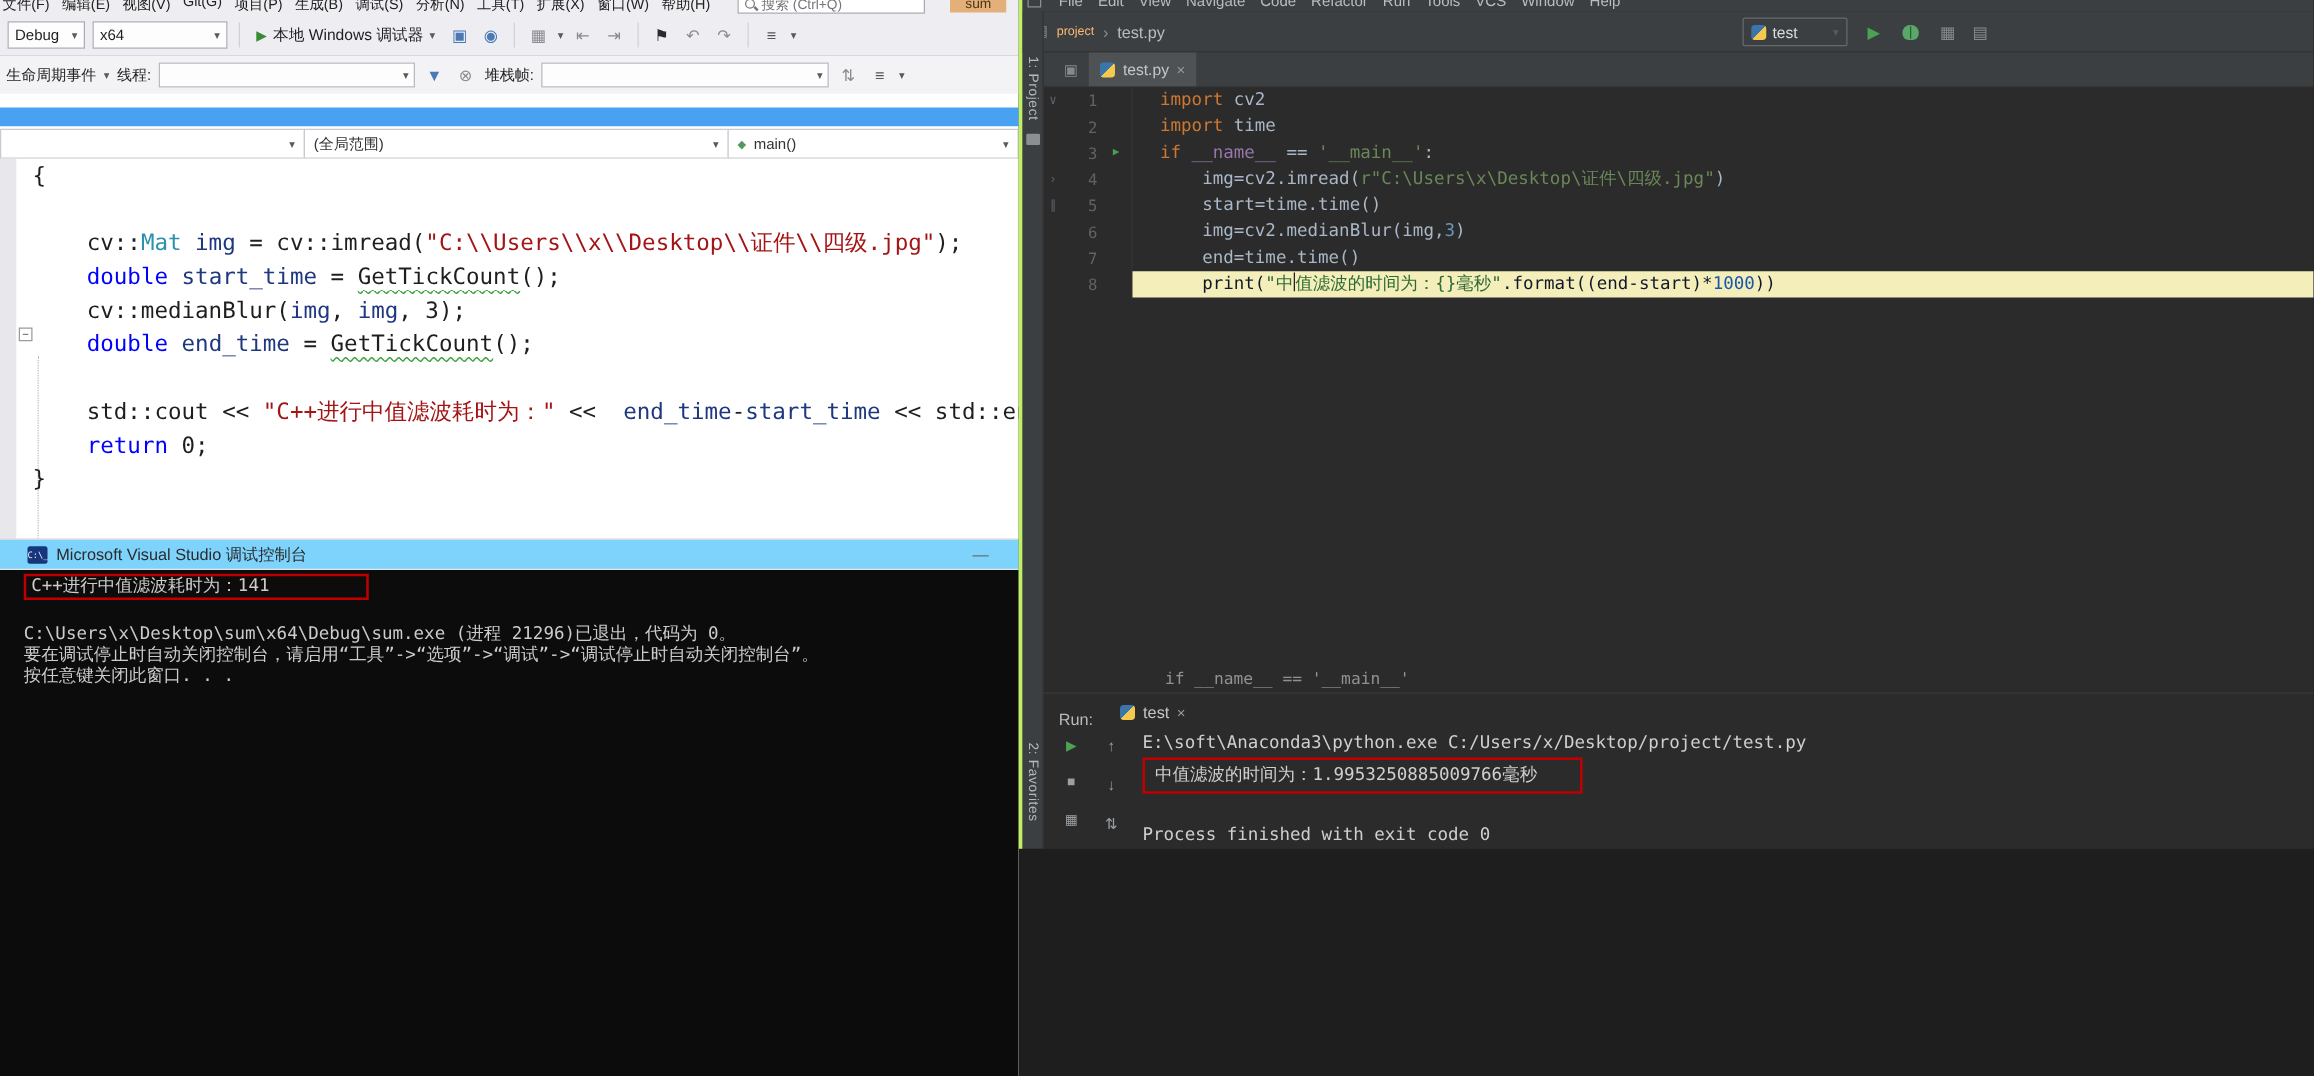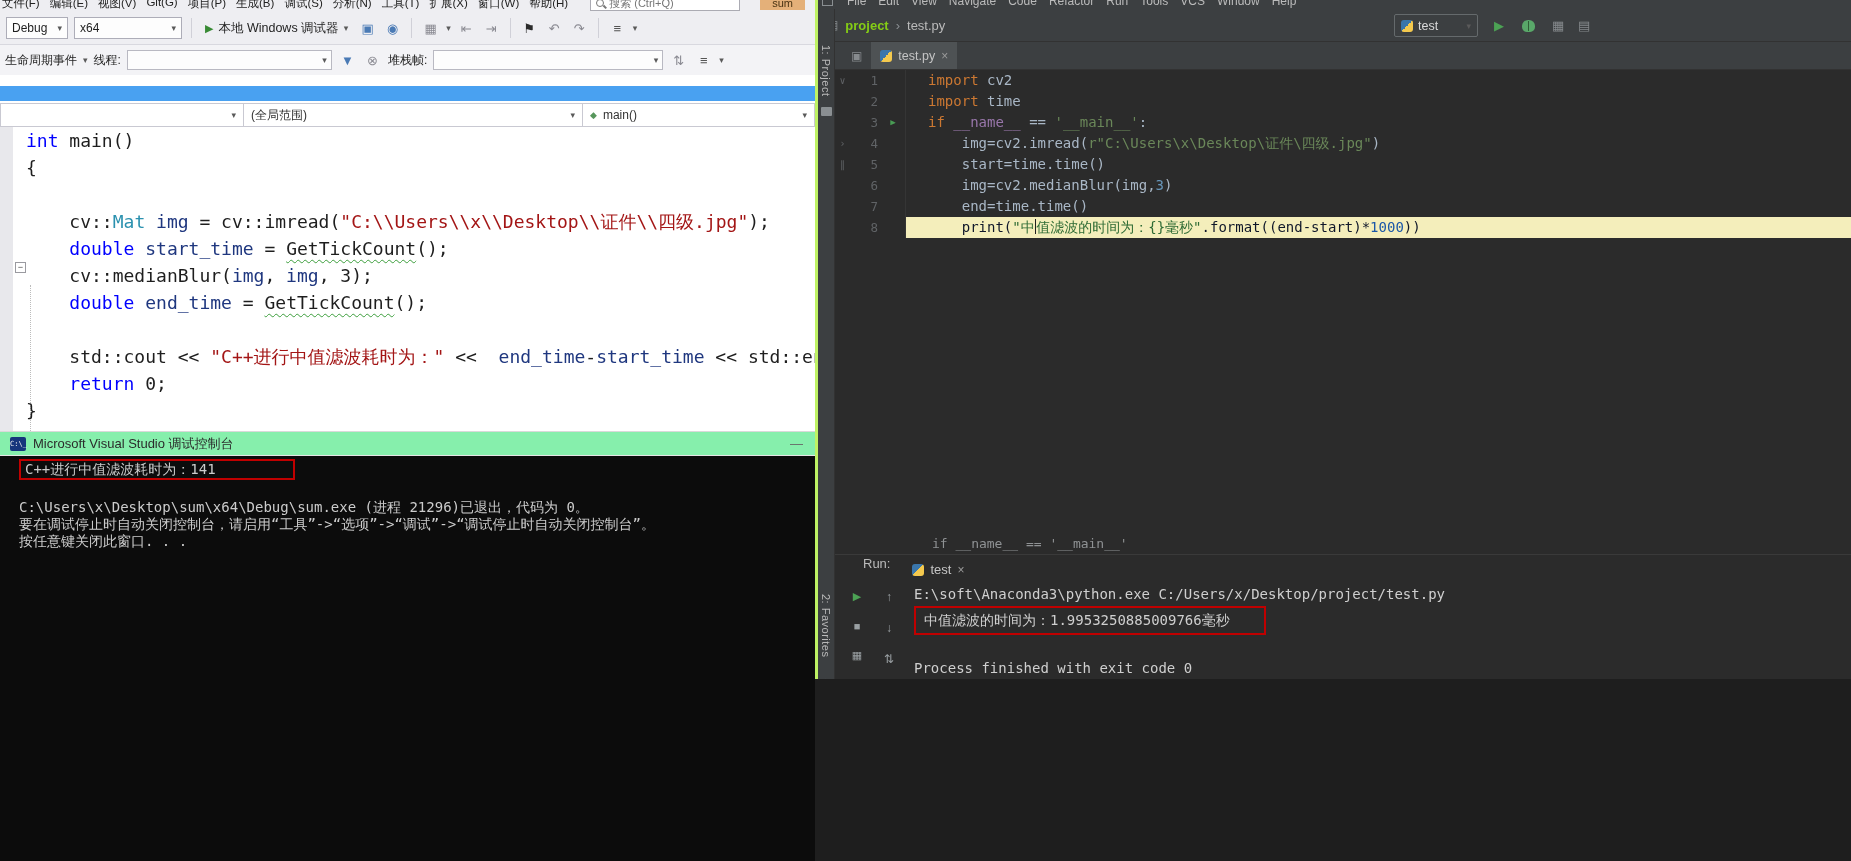--- a/index.html
+++ b/index.html
@@ -45,37 +45,37 @@
 .vs-guide{position:absolute;left:30px;top:158px;height:246px;border-left:1px dotted #bcbcbc}
 #vs-code{position:relative;padding-left:26px;font-family:"DejaVu Sans Mono",monospace;font-size:18px;line-height:27px;color:#1e1e1e}
 .code-line{white-space:pre;height:27px}
 #vs-code .kw{color:#0000ff}
 #vs-code .typ{color:#2b91af}
 #vs-code .var{color:#1f377f}
 #vs-code .str{color:#a31515}
 #vs-code .sq{text-decoration:underline;text-decoration-style:wavy;text-decoration-color:#3c9e3c;text-decoration-thickness:1px;text-underline-offset:4px}
 
 .vs-console{position:absolute;top:431px;left:0;right:0;bottom:0}
-.vs-console-title{height:25px;background:#86efac;border-top:1px solid #d9d9d9;border-bottom:1px solid #e6e6e6;display:flex;align-items:center;gap:7px;padding:0 10px;font-size:13px;color:#2b2b2b}
+.vs-console-title{height:25px;background:#7dd3fc;border-top:1px solid #d9d9d9;border-bottom:1px solid #e6e6e6;display:flex;align-items:center;gap:7px;padding:0 22px;font-size:13px;color:#2b2b2b}
 .cmd-icon{width:16px;height:14px;background:#16367c;color:#efefef;font-size:7px;line-height:14px;text-align:center;font-family:"DejaVu Sans Mono",monospace;border-radius:2px;flex:none}
 .vs-console-min{margin-left:auto;color:#666;font-size:13px;padding-right:2px}
 #vs-console-body{position:absolute;top:25px;left:0;right:0;bottom:0;background:#0c0c0c;font-family:"DejaVu Sans Mono",monospace;font-size:14px;line-height:17px;color:#cccccc;padding:2px 19px;overflow:hidden}
 .con-line{white-space:pre;min-height:17px}
 .ann-box{display:inline-block;border:2px solid #c00000}
 .con-line .ann-box{min-width:276px;margin:1px 0 2px 0;padding:0 4px}
 
 
 .pc-pane{position:absolute;left:815px;top:0;width:1036px;height:679px;background:#2b2b2b;overflow:hidden;color:#a9b7c6;border-left:3px solid #bef264}
 .pc-menubar{position:absolute;top:0;left:0;right:0;height:9px;background:#3c3f41;overflow:hidden}
 .pc-menubar-inner{position:absolute;top:-8px;left:4px;display:flex;gap:12px;align-items:center;height:18px}
 .pc-menu-item{font-size:12px;color:#bbbbbb}
 .pc-appicon{width:11px;height:9px;border:1px solid #8a8f92;margin-right:2px;flex:none}
 
 .pc-header{position:absolute;top:9px;left:0;right:0;height:33px;background:#3c3f41;border-bottom:1px solid #323232;display:flex;align-items:center;gap:7px;padding-left:9px}
-.crumb-project{font-weight:bold;color:#84cc16;font-size:13px}
+.crumb-project{font-weight:normal;color:#fdba74;font-size:10px}
 .crumb-sep{color:#8a8f92;font-size:13px}
 .crumb-file{color:#bbbbbb;font-size:13px}
 .pc-runconfig{position:absolute;left:576px;top:5px;height:23px;width:84px;border:1px solid #656a6c;border-radius:2px;display:flex;align-items:center;gap:5px;padding:0 6px;color:#dadada;font-size:12.5px;background:#3c3f41}
 .pc-play{position:absolute;left:676px;top:9px;color:#4ca254;font-size:13px}
 .bug{position:absolute;left:704px;top:11px;width:13px;height:12px;background:#59a869;border-radius:6px 6px 5px 5px}
 .bug::before{content:"";position:absolute;left:6px;top:1px;width:1px;height:10px;background:#2f5e36}
 .pc-hicon{color:#868a8d;font-size:13px}
 .sm{font-size:12px}
 .pos1{position:absolute;left:734px;top:9px}
 .pos2{position:absolute;left:760px;top:9px}
@@ -105,21 +105,21 @@
 #pc-editor .str{color:#6a8759}
 #pc-editor .num{color:#6897bb}
 #pc-editor .d{color:#0f172a}
 #pc-editor .dstr{color:#2e6b34}
 #pc-editor .dnum{color:#1a57a8}
 .caret{display:inline-block;width:1.5px;height:15px;background:#1f1f1f;vertical-align:-2px}
 
 .pc-hint{position:absolute;left:17px;right:0;top:533px;height:22px;line-height:21px;background:#2b2b2b;border-bottom:1px solid #3a3a3a;padding-left:97px;color:#8f9294;font-size:13px;font-family:"DejaVu Sans Mono",monospace}
 
 .pc-run{position:absolute;left:17px;right:0;top:556px;bottom:0;background:#2b2b2b}
-.pc-run-header{height:27px;display:flex;align-items:flex-start;gap:16px;padding-left:28px;color:#bbbbbb;font-size:13px}
+.pc-run-header{height:27px;display:flex;align-items:flex-end;gap:16px;padding-left:12px;color:#bbbbbb;font-size:13px}
 .run-tab{display:flex;align-items:center;gap:6px;color:#c5c5c5;padding:0 6px;height:100%}
 .run-colA{position:absolute;left:13px;top:34px;width:18px;display:flex;flex-direction:column;gap:17px;align-items:center;color:#9aa0a3;font-size:11px}
 .run-colA .rerun{color:#4ca254}
 .run-colB{position:absolute;left:45px;top:34px;width:18px;display:flex;flex-direction:column;gap:17px;align-items:center;color:#9aa0a3;font-size:12px}
 #pc-run-out{position:absolute;left:79px;top:28px;right:8px;font-family:"DejaVu Sans Mono",monospace;font-size:14px;line-height:21px;color:#cfcfcf}
 .run-line{white-space:pre;min-height:21px}
 .run-line .ann-box{min-width:352px;padding:2px 8px;margin:1px 0 2px 0}
 
 .watermark{position:absolute;left:558px;top:686px;display:flex;align-items:flex-end;gap:10px}
 .wm-prefix{color:#8f9497;font-size:15px}
@@ -224,21 +224,20 @@
         <span>main()</span>
         <span class="dd">▾</span>
       </div>
     </div>
 
     <div class="vs-codearea">
       <div class="vs-gutterstrip"></div>
       <div class="vs-fold">−</div>
       <div class="vs-guide"></div>
       <div id="vs-code">
-          <div class="code-line"><span class="kw">int</span><span class="pl"> main()</span></div>
           <div class="code-line"><span class="pl">{</span></div>
           <div class="code-line"><span class="pl">&nbsp;</span></div>
           <div class="code-line"><span class="pl">    cv::</span><span class="typ">Mat</span><span class="pl"> </span><span class="var">img</span><span class="pl"> = cv::imread(</span><span class="str">"C:\\Users\\x\\Desktop\\证件\\四级.jpg"</span><span class="pl">);</span></div>
           <div class="code-line"><span class="pl">    </span><span class="kw">double</span><span class="pl"> </span><span class="var">start_time</span><span class="pl"> = </span><span class="sq">GetTickCount</span><span class="pl">();</span></div>
           <div class="code-line"><span class="pl">    cv::medianBlur(</span><span class="var">img</span><span class="pl">, </span><span class="var">img</span><span class="pl">, 3);</span></div>
           <div class="code-line"><span class="pl">    </span><span class="kw">double</span><span class="pl"> </span><span class="var">end_time</span><span class="pl"> = </span><span class="sq">GetTickCount</span><span class="pl">();</span></div>
           <div class="code-line"><span class="pl">&nbsp;</span></div>
           <div class="code-line"><span class="pl">    std::cout &lt;&lt; </span><span class="str">"C++进行中值滤波耗时为："</span><span class="pl"> &lt;&lt;  </span><span class="var">end_time</span><span class="pl">-</span><span class="var">start_time</span><span class="pl"> &lt;&lt; std::endl;</span></div>
           <div class="code-line"><span class="pl">    </span><span class="kw">return</span><span class="pl"> 0;</span></div>
           <div class="code-line"><span class="pl">}</span></div>

